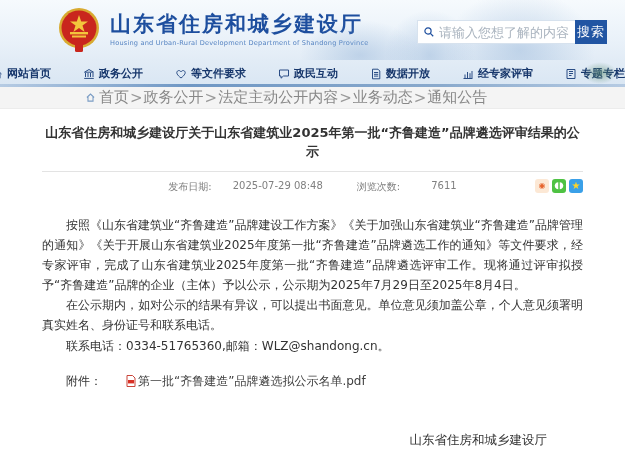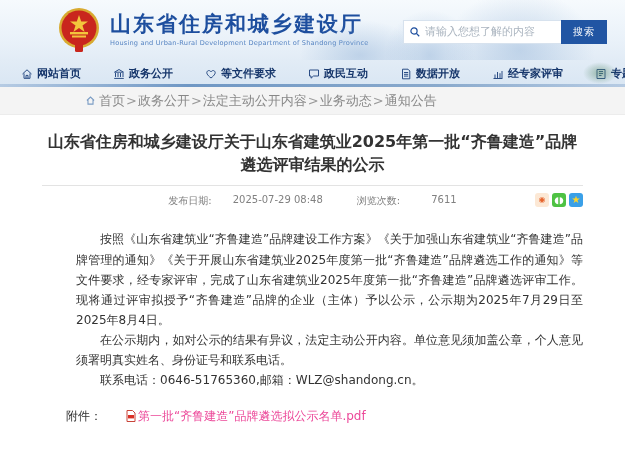--- a/index.html
+++ b/index.html
@@ -35,85 +35,85 @@
   .search-bar {
     position: absolute; right: 18px; top: 20px;
     display: flex; align-items: stretch; height: 24px; z-index: 3;
   }
   .search-input-wrap {
     display: flex; align-items: center; background: #ffffff;
     border: 1px solid #d7e2ee; border-right: none; width: 158px; padding: 0 6px;
   }
   .search-input-wrap svg { flex: 0 0 auto; margin-right: 5px; }
   .search-input {
-    border: none; outline: none; width: 100%; font-size: 11px; color: #333;
-    font-family: Liberation Mono, monospace; background: transparent;
+    border: none; outline: none; width: 100%; font-size: 13px; color: #333;
+    font-family: Liberation Sans, sans-serif; background: transparent;
   }
   .search-input::placeholder { color: #aab4bf; }
   .search-button {
-    width: 46px; border: none; background: #2155a3; color: #fff;
-    font-size: 10px; cursor: pointer; font-family: inherit; letter-spacing: 1px;
+    width: 32px; border: none; background: #2155a3; color: #fff;
+    font-size: 13px; cursor: pointer; font-family: inherit; letter-spacing: 1px;
   }
   
   .nav {
     height: 27px;
     background: linear-gradient(180deg, #e2ecf6 0%, #d9e6f3 100%);
-    display: flex; align-items: center; justify-content: space-between;
-    gap: 32px; position: relative; overflow: hidden; padding-left: 21px;
+    display: flex; align-items: center; justify-content: flex-end;
+    gap: 32px; position: relative; overflow: hidden;
   }
   .nav::after {
     content: ""; position: absolute; left: 0; right: 0; bottom: 0; height: 3px;
     background: linear-gradient(90deg, #b6cbe3, #6f97c4 30%, #89a9cc 70%, #b6cbe3);
   }
   .nav-item {
     display: flex; align-items: center; gap: 4px; cursor: pointer;
     font-size: 11px; font-weight: bold; color: #16366b; white-space: nowrap;
   }
   .nav-item svg { flex: 0 0 auto; }
   .nav .tree {
     position: absolute; right: 8px; top: 2px; width: 34px; height: 22px; border-radius: 50%;
     background: radial-gradient(closest-side, rgba(90,140,110,.55), rgba(90,140,110,0));
   }
   
   .breadcrumb {
-    height: 28px; background: #f4f4f4; border-bottom: 1px solid #ececec;
+    height: 22px; background: #f4f4f4; border-bottom: 1px solid #ececec;
     display: flex; align-items: center; padding-left: 86px;
-    font-size: 13px; color: #888;
+    font-size: 15px; color: #888;
   }
   .breadcrumb svg { margin-right: 4px; }
   .crumb { cursor: pointer; }
   .crumb-sep { margin: 0 1px; color: #999; }
   
   .content { padding: 0 42px; }
   .article-title {
     margin-top: 15px; text-align: center;
-    font-size: 16px; font-weight: bold; color: #333; line-height: 1.45;
+    font-size: 13px; font-weight: bold; color: #333; line-height: 1.45;
   }
   .title-divider { border-bottom: 1px solid #e3e3e3; margin-top: 9px; }
   .meta-row {
     position: relative; height: 30px;
     display: flex; align-items: center; justify-content: center; gap: 34px;
     font-size: 10px; color: #808080;
   }
   .meta-item { display: flex; gap: 21px; }
   .meta-item .num { margin-left: 10px; }
   .share-icons { position: absolute; right: 0; top: 7px; display: flex; gap: 3px; }
   .share-icon {
     width: 14px; height: 14px; border-radius: 3px; cursor: pointer;
     display: flex; align-items: center; justify-content: center;
     font-size: 9px; line-height: 1; color: #fff;
   }
   .share-weibo { background: #fce8d5; color: #e6642d; font-size: 8px; }
   .share-wechat { background: #4ec243; }
   .share-fav { background: #3aa0e8; color: #ffd427; font-size: 10px; }
-  .body-text { margin-top: 13px; font-size: 12px; color: #333; line-height: 1.68; text-align: justify; margin-left: 34px; }
+  .body-text { margin-top: 13px; font-size: 12px; color: #333; line-height: 1.68; text-align: justify; }
   .body-text p { text-indent: 2em; }
   .attachment { margin-top: 17px; font-size: 12px; color: #333; text-indent: 2em; display: block; }
   .attachment .pdf-ico { display: inline-block; vertical-align: -2px; margin-right: 2px; }
-  .attachment a { color: #ec4899; text-decoration: none; cursor: pointer; }
+  .attachment a { color: #404040; text-decoration: none; cursor: pointer; }
   .signature { margin-top: 42px; text-align: right; padding-right: 36px; font-size: 12.5px; color: #333; }
 </style>
 </head>
 <body>
 
 <div class="header">
   <span class="art a1"></span>
   <span class="art a2"></span>
   <span class="art a3"></span>
 
@@ -219,22 +219,22 @@
     </span>
     <span class="share-icons">
       <span class="share-icon share-weibo">◉</span>
       <span class="share-icon share-wechat">◖◗</span>
       <span class="share-icon share-fav">★</span>
     </span>
   </div>
 
   <div class="body-text">
     <p>按照《山东省建筑业“齐鲁建造”品牌建设工作方案》《关于加强山东省建筑业“齐鲁建造”品牌管理的通知》《关于开展山东省建筑业2025年度第一批“齐鲁建造”品牌遴选工作的通知》等文件要求，经专家评审，完成了山东省建筑业2025年度第一批“齐鲁建造”品牌遴选评审工作。现将通过评审拟授予“齐鲁建造”品牌的企业（主体）予以公示，公示期为2025年7月29日至2025年8月4日。</p>
-    <p>在公示期内，如对公示的结果有异议，法定主动公开内容。单位意见须加盖公章，个人意见须署明真实姓名、身份证号和联系电话。</p>
-    <p>联系电话：0646-51765360,邮箱：WLZ@shandong.cn。</p>
+    <p>在公示期内，如对公示的结果有异议，可以提出书面意见。单位意见须加盖公章，个人意见须署明真实姓名、身份证号和联系电话。</p>
+    <p>联系电话：0334-51765360,邮箱：WLZ@shandong.cn。</p>
   </div>
 
   <div class="attachment">
     <span>附件：</span><span class="pdf-ico"><svg width="10" height="12" viewBox="0 0 10 12">
           <path d="M1 0.5 H6.5 L9 3 V11.5 H1 Z" fill="#fff" stroke="#c9453a" stroke-width="1"></path>
           <rect x="2" y="5" width="6" height="3.4" fill="#d93025"></rect>
         </svg></span><a>第一批“齐鲁建造”品牌遴选拟公示名单.pdf</a>
   </div>
 
   <div class="signature">

